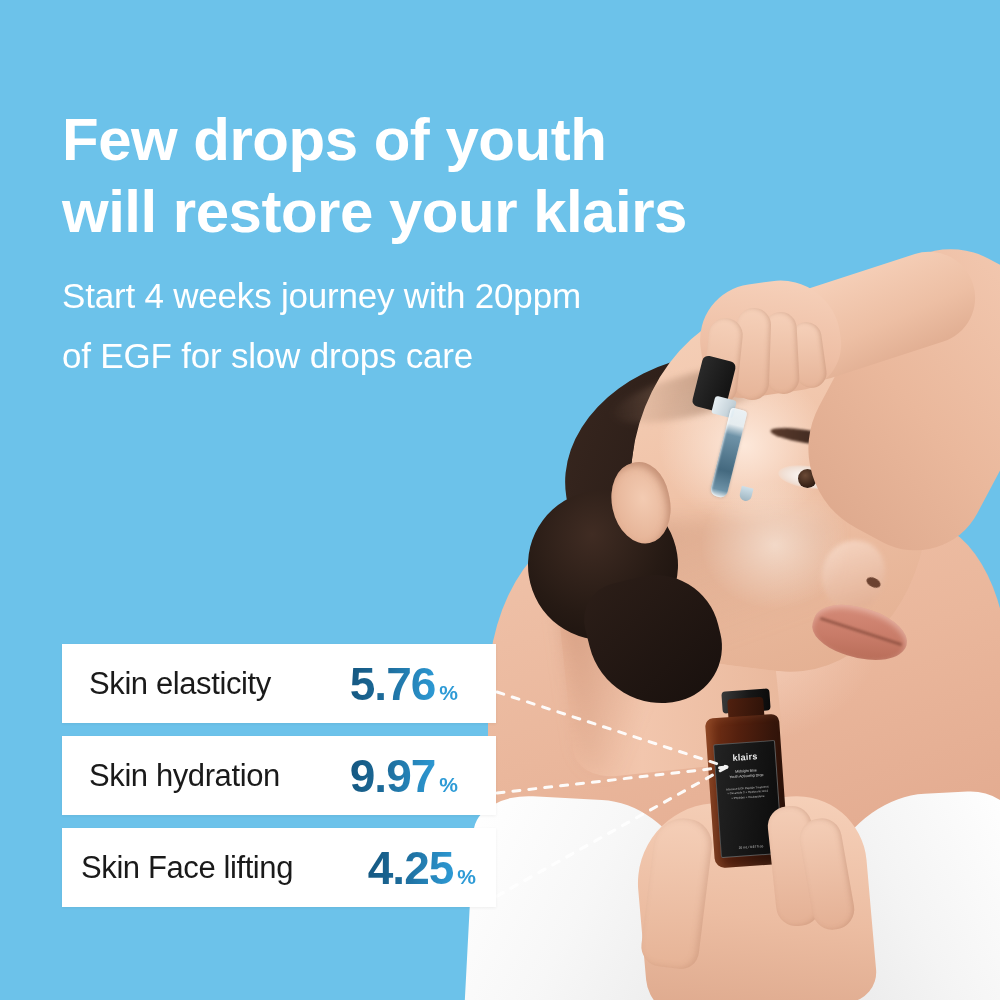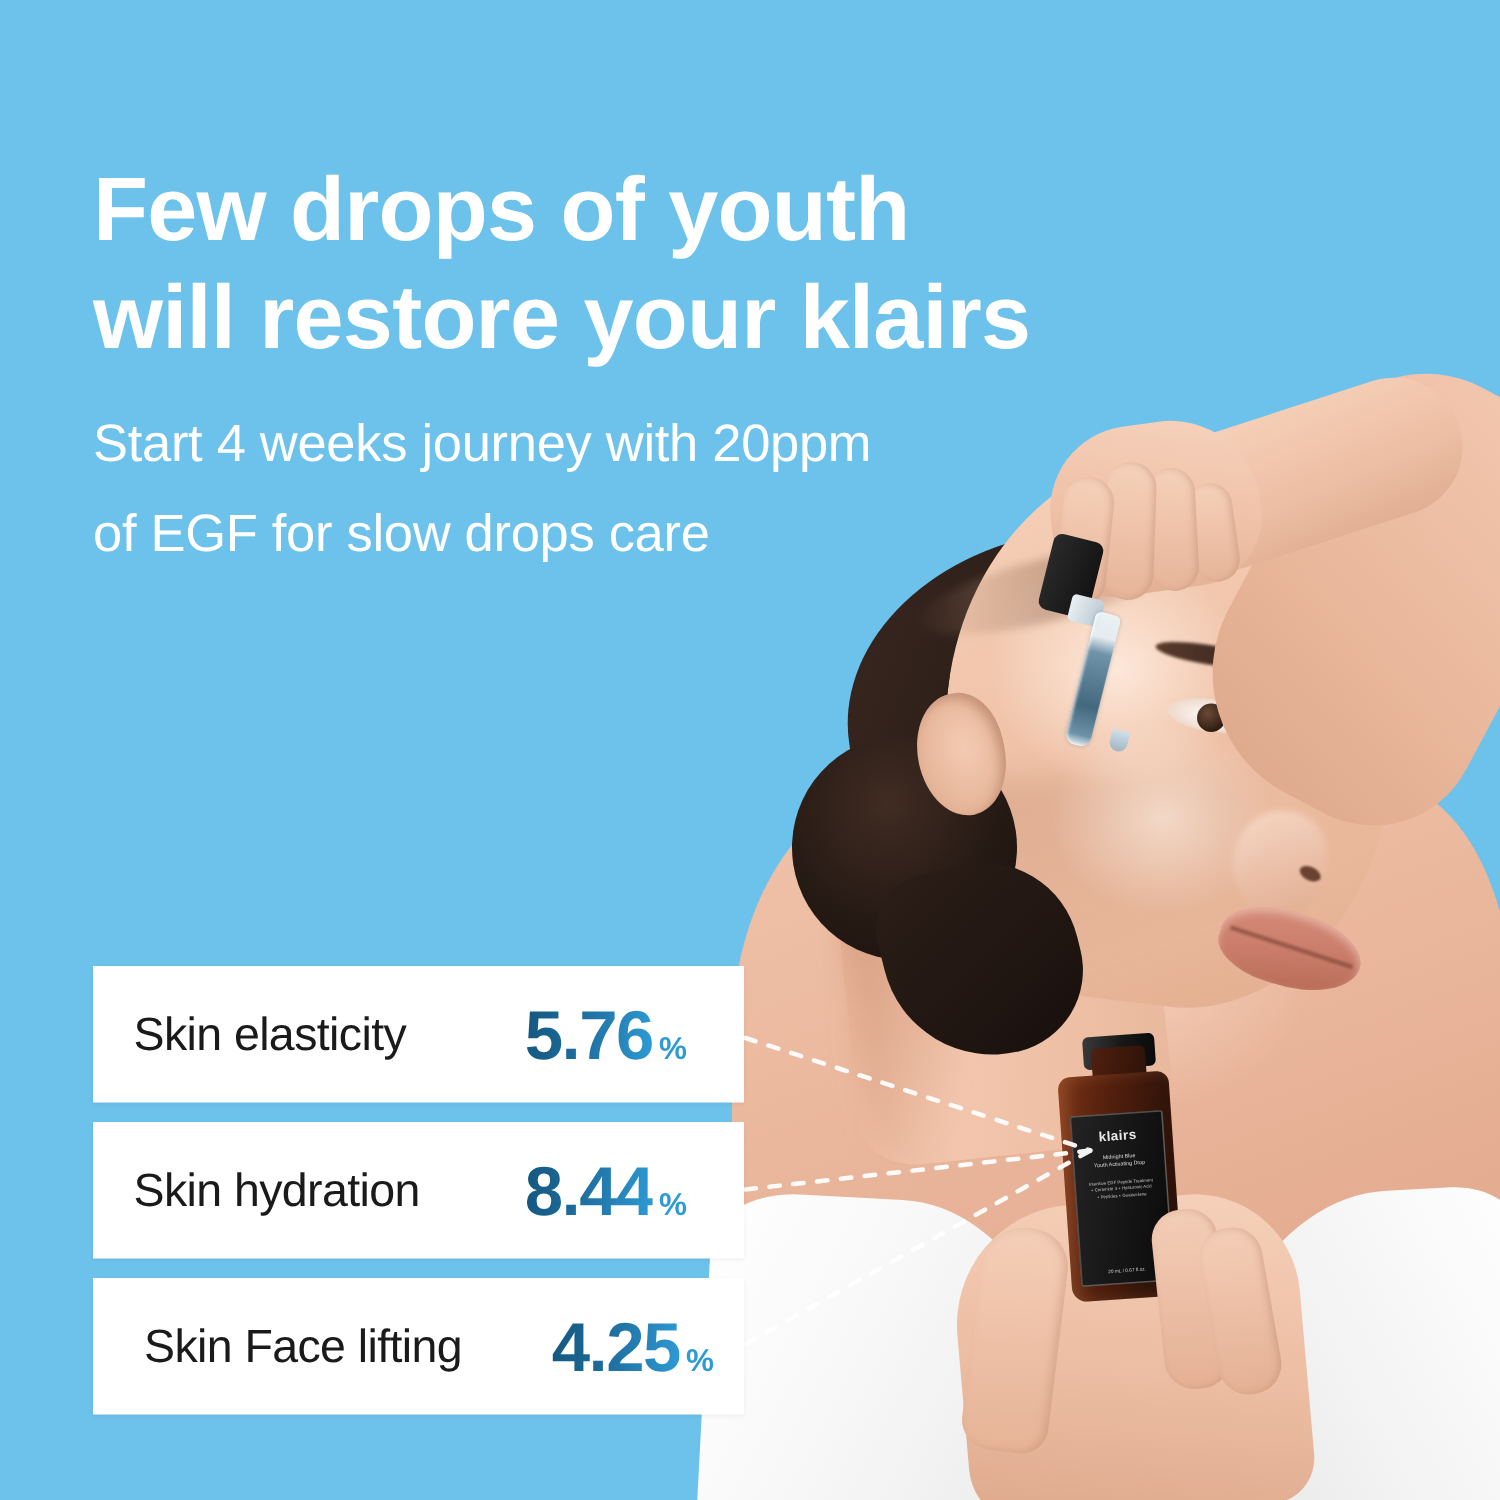--- a/index.html
+++ b/index.html
@@ -481,21 +481,21 @@
 
   
   .cards {
     position: absolute;
     left: 62px;
     top: 644px;
     width: 434px;
   }
   .card {
     position: relative;
-    height: 91px;
+    height: 79px;
     background: #ffffff;
     display: flex;
     align-items: center;
     box-shadow: 0 1px 3px rgba(0,0,0,.06);
   }
   .card + .card { margin-top: 13px; }
   .card-label {
     padding-left: 27px;
     font-size: 31px;
     font-weight: 400;
@@ -517,21 +517,21 @@
     -webkit-background-clip: text;
     background-clip: text;
     color: transparent;
   }
   .pct {
     font-size: 21px;
     font-weight: 700;
     color: #2e9bd6;
     margin-left: 4px;
   }
-  .card3 .card-label { padding-left: 34px; }
+  .card3 .card-label { padding-left: 19px; }
   .card3 .card-value { padding-right: 20px; }
 </style>
 </head>
 <body>
 
 <div id="ad">
 
   <div class="photo">
     <div class="torso"></div>
     <div class="neck"></div>
@@ -622,21 +622,21 @@
       <div class="card-label">Skin elasticity</div>
       <div class="card-value">
         <span class="num">5.76</span>
         <span class="pct">%</span>
       </div>
     </div>
 
     <div class="card">
       <div class="card-label">Skin hydration</div>
       <div class="card-value">
-        <span class="num">8.44</span>
+        <span class="num">9.97</span>
         <span class="pct">%</span>
       </div>
     </div>
 
     <div class="card card3">
       <div class="card-label">Skin Face lifting</div>
       <div class="card-value">
         <span class="num">4.25</span>
         <span class="pct">%</span>
       </div>

